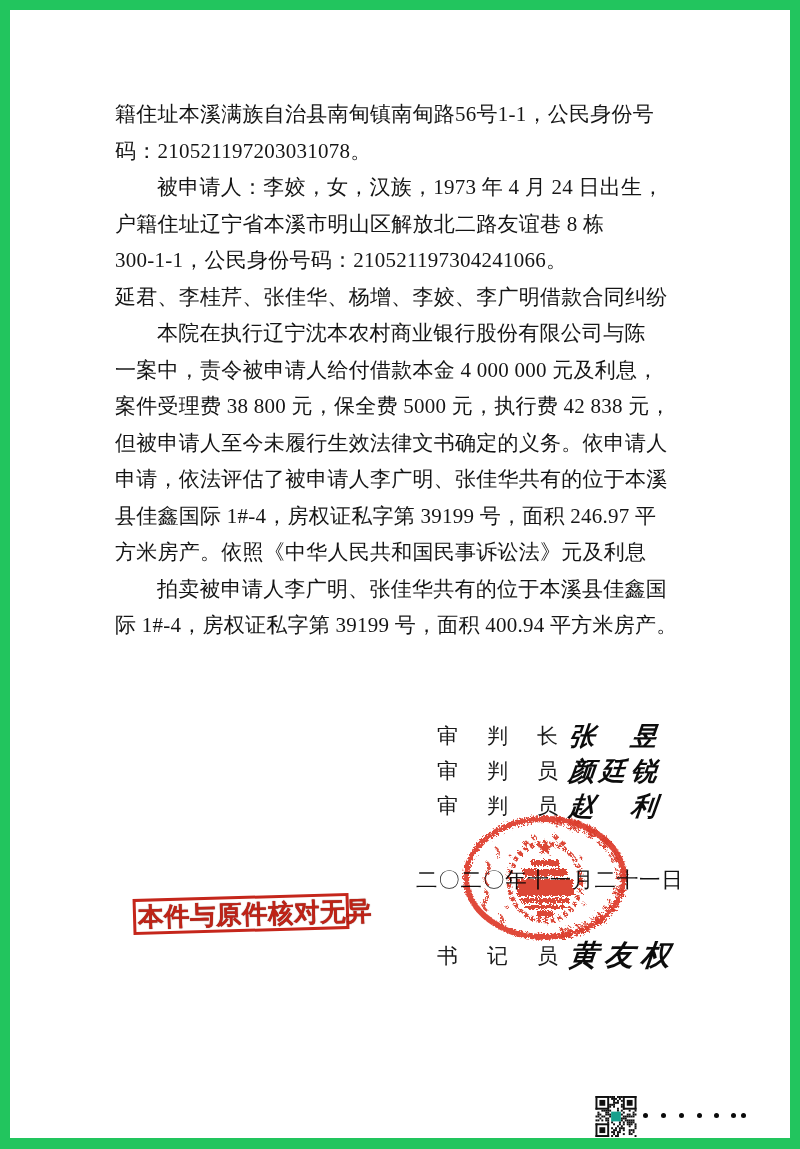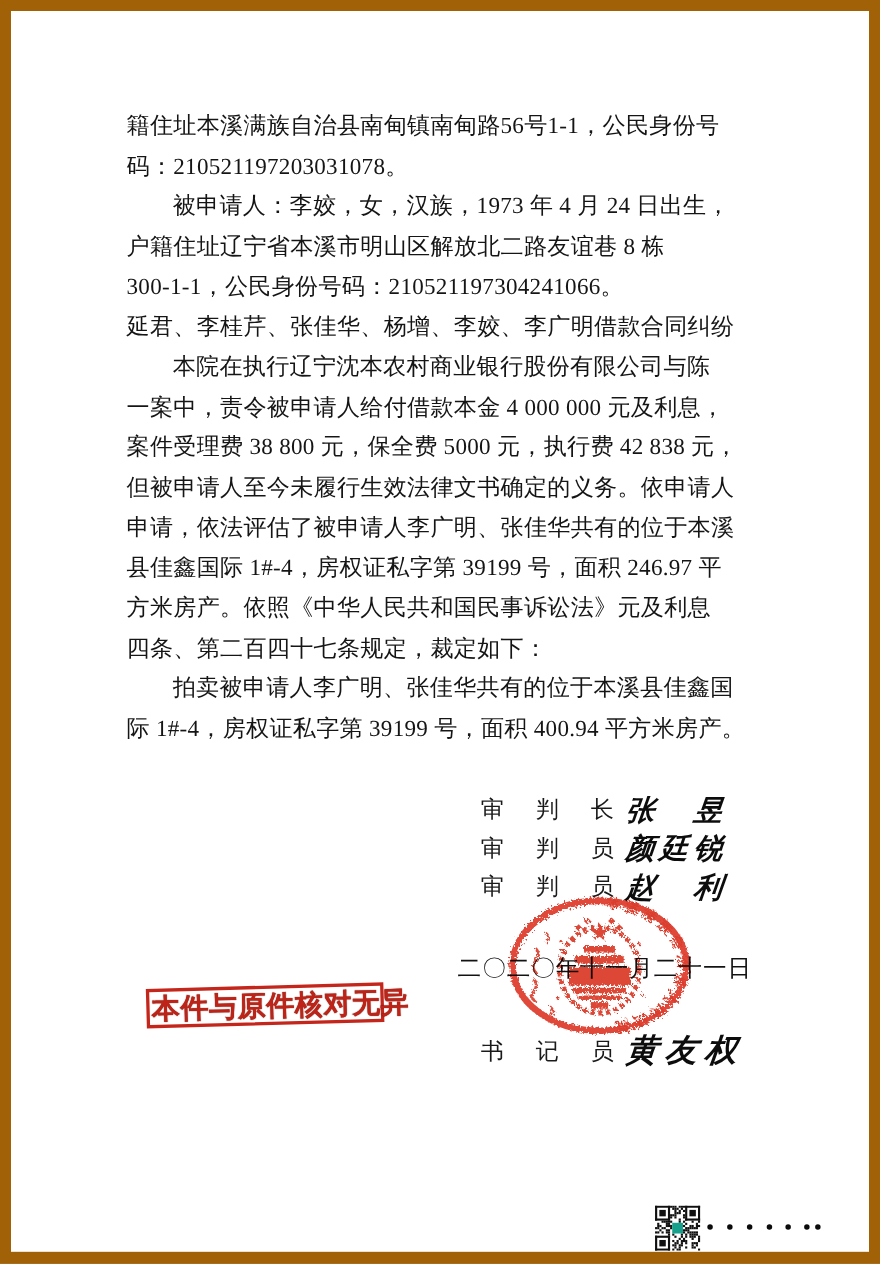--- a/index.html
+++ b/index.html
@@ -1,18 +1,18 @@
 <!DOCTYPE html>
 <html><head>
 <meta charset="utf-8">
 <style>
   * { margin:0; padding:0; box-sizing:border-box; }
   html,body { width:800px; height:1149px; }
   body { font-family:"Liberation Serif","DejaVu Serif",serif; background:#ededed; }
-  .frame { position:relative; width:800px; height:1149px; background:#a16207; }
+  .frame { position:relative; width:800px; height:1149px; background:#22c55e; }
   .page { position:absolute; left:10px; top:10px; width:780px; height:1128px; background:#ffffff; }
 
   
   .body-text { position:absolute; left:105px; top:86px; width:575px; color:#151515; }
   .bline { height:36.5px; line-height:36.5px; font-size:21px; letter-spacing:0.25px;
            white-space:nowrap; overflow:visible; }
   .bline.indent { text-indent:42px; }
 
   
   .sigs { position:absolute; left:427px; top:709px; width:270px; }
@@ -56,21 +56,20 @@
         <div class="bline">户籍住址辽宁省本溪市明山区解放北二路友谊巷 8 栋</div>
         <div class="bline">300-1-1，公民身份号码：210521197304241066。</div>
         <div class="bline">延君、李桂芹、张佳华、杨增、李姣、李广明借款合同纠纷</div>
         <div class="bline indent">本院在执行辽宁沈本农村商业银行股份有限公司与陈</div>
         <div class="bline">一案中，责令被申请人给付借款本金 4 000 000 元及利息，</div>
         <div class="bline">案件受理费 38 800 元，保全费 5000 元，执行费 42 838 元，</div>
         <div class="bline">但被申请人至今未履行生效法律文书确定的义务。依申请人</div>
         <div class="bline">申请，依法评估了被申请人李广明、张佳华共有的位于本溪</div>
         <div class="bline">县佳鑫国际 1#-4，房权证私字第 39199 号，面积 246.97 平</div>
         <div class="bline">方米房产。依照《中华人民共和国民事诉讼法》元及利息</div>
-        <div class="bline">四条、第二百四十七条规定，裁定如下：</div>
         <div class="bline indent">拍卖被申请人李广明、张佳华共有的位于本溪县佳鑫国</div>
         <div class="bline">际 1#-4，房权证私字第 39199 号，面积 400.94 平方米房产。</div>
       </div>
 
     <div id="sig-rows" class="sigs">
         <div class="sig-row">
           <span class="role">审判长</span>
           <span class="hand">张　昱</span>
         </div>
         <div class="sig-row">

